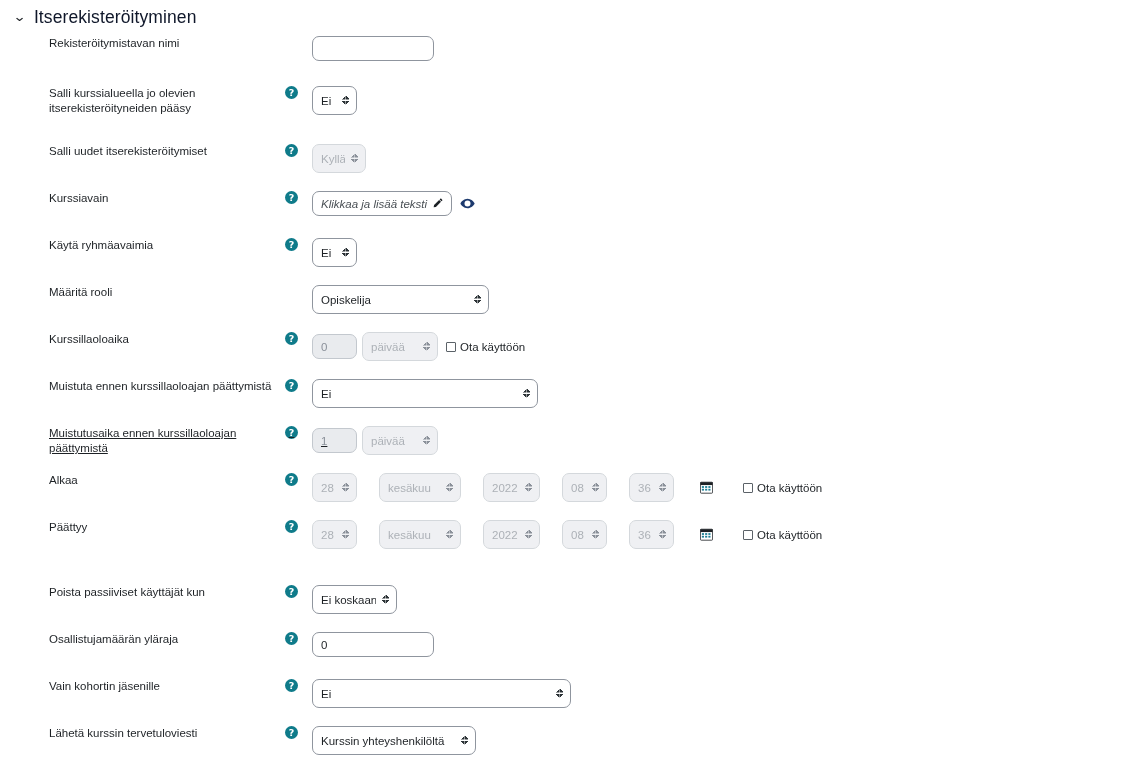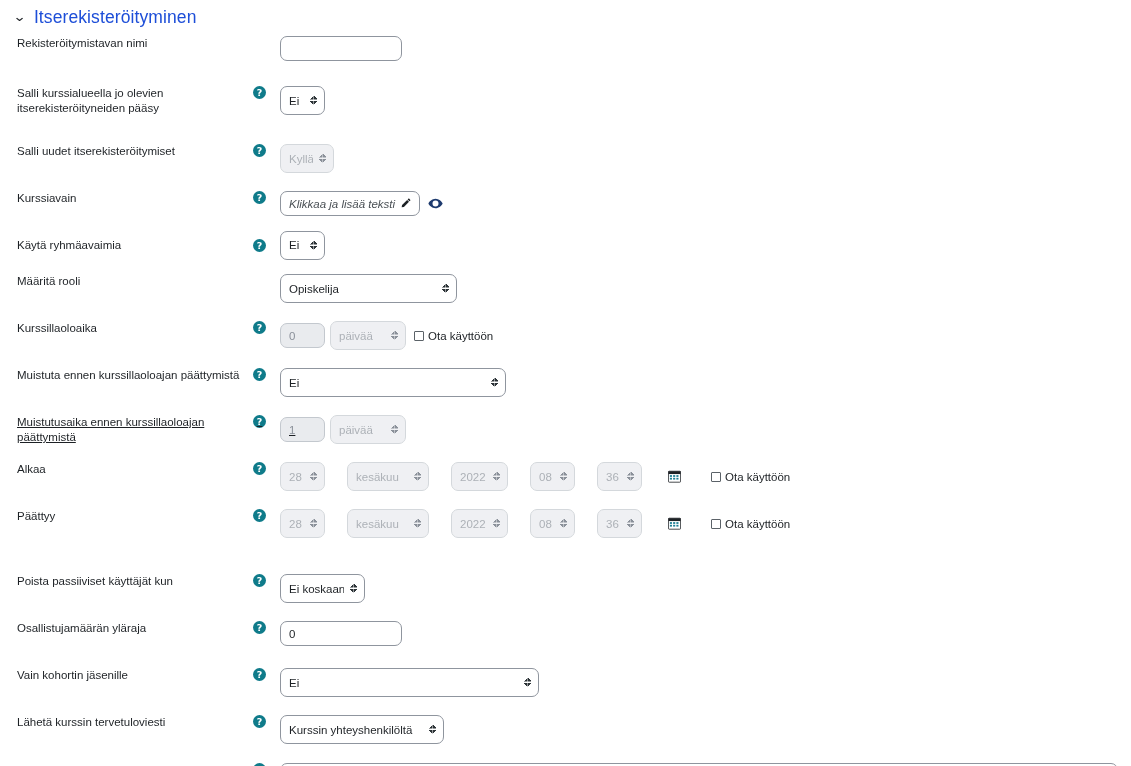--- a/index.html
+++ b/index.html
@@ -27,32 +27,33 @@
     font-size: 13px;
     line-height: 1;
     display: inline-block;
     transform: scaleX(1.25) translateY(-1px);
     user-select: none;
     cursor: pointer;
   }
   .section-title {
     font-size: 17.5px;
     font-weight: 400;
-    color: #1d4ed8;
+    color: #0f172a;
     letter-spacing: .1px;
     white-space: nowrap;
   }
 
   
   .form { position: relative; }
 
   .row {
     display: flex;
     align-items: flex-start;
     min-height: 36px;
+    padding-left: 32px;
   }
   .lbl-col {
     width: 253px;
     flex: 0 0 253px;
     padding-left: 17px;
     padding-right: 6px;
     font-size: 11.5px;
     line-height: 15px;
     color: #1d2125;
   }
@@ -283,21 +284,21 @@
         </span>
         <button class="eye-btn">
           <svg viewBox="0 0 16 16" width="15" height="15">
             <path fill="#1d3a6e" d="M8 3C4.3 3 1.4 6.1.6 7.6c-.2.3-.2.6 0 .9C1.4 9.9 4.3 13 8 13s6.6-3.1 7.4-4.6c.2-.3.2-.6 0-.9C14.6 6.1 11.7 3 8 3zm0 8.2A3.2 3.2 0 1 1 8 4.8a3.2 3.2 0 0 1 0 6.4z"></path>
             <circle cx="8" cy="8" r="1.8" fill="#ffffff"></circle>
           </svg>
         </button>
       </div>
     </div>
 
-    <div class="row" style="margin-top:0;align-items:center;">
+    <div class="row" style="margin-top:11px;">
       <div class="lbl-col">Käytä ryhmäavaimia</div>
       <div class="help-col">
         <span class="help-icon">?</span>
       </div>
       <div class="ctrl-col">
         <span class="sel-wrap">
           <select class="sel" style="width:45px;">
             <option>Ei</option>
           </select>
         </span>

